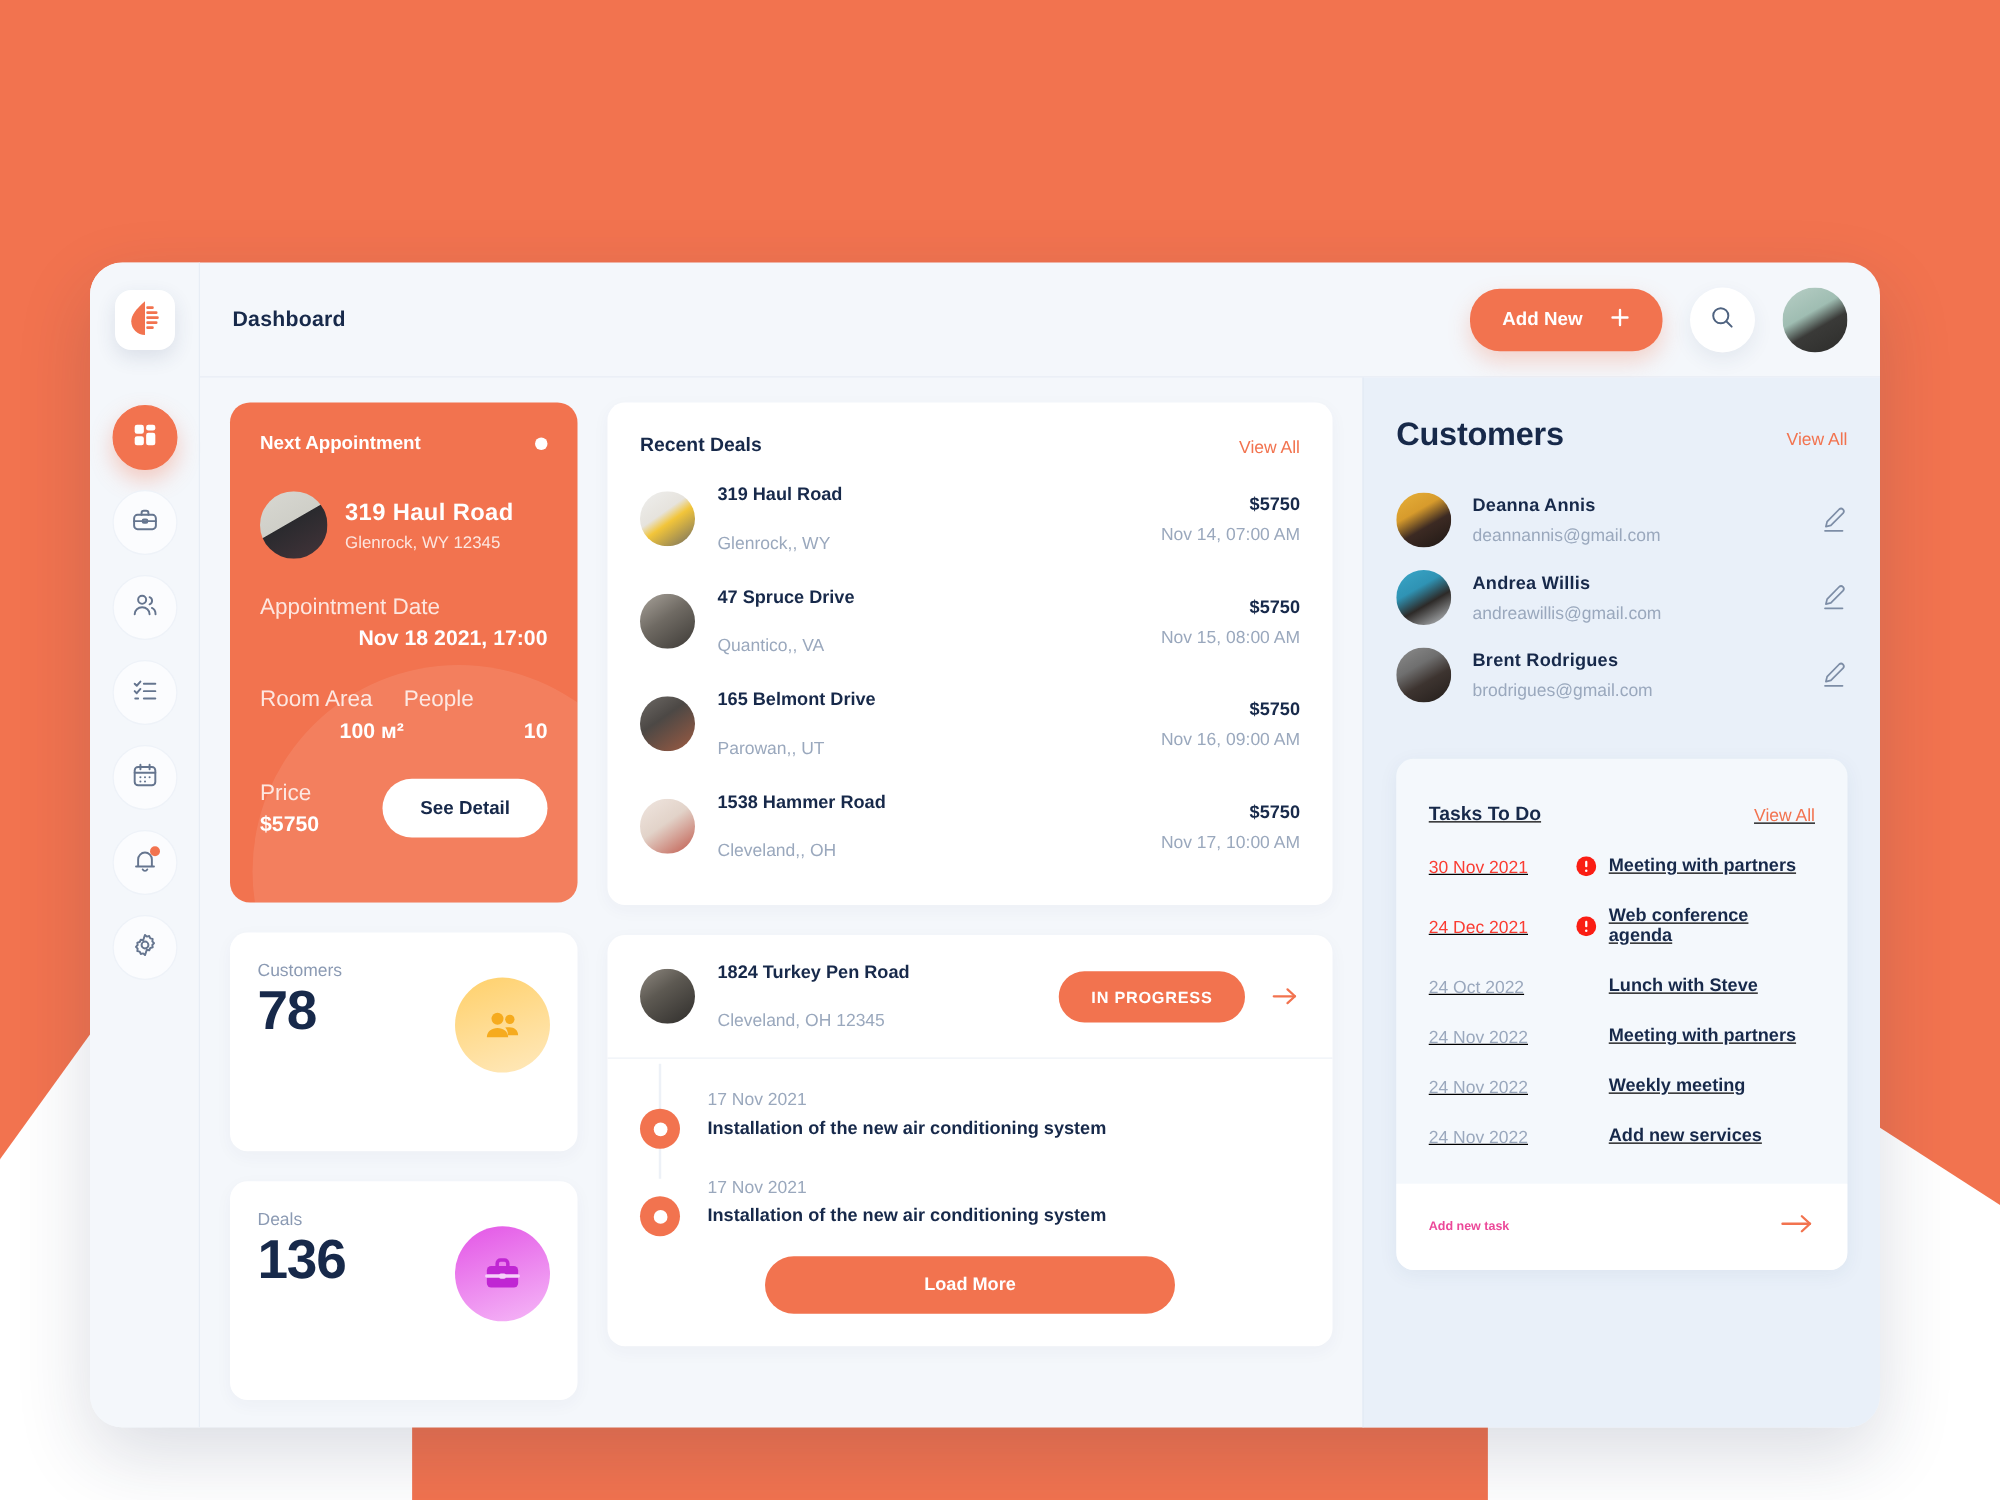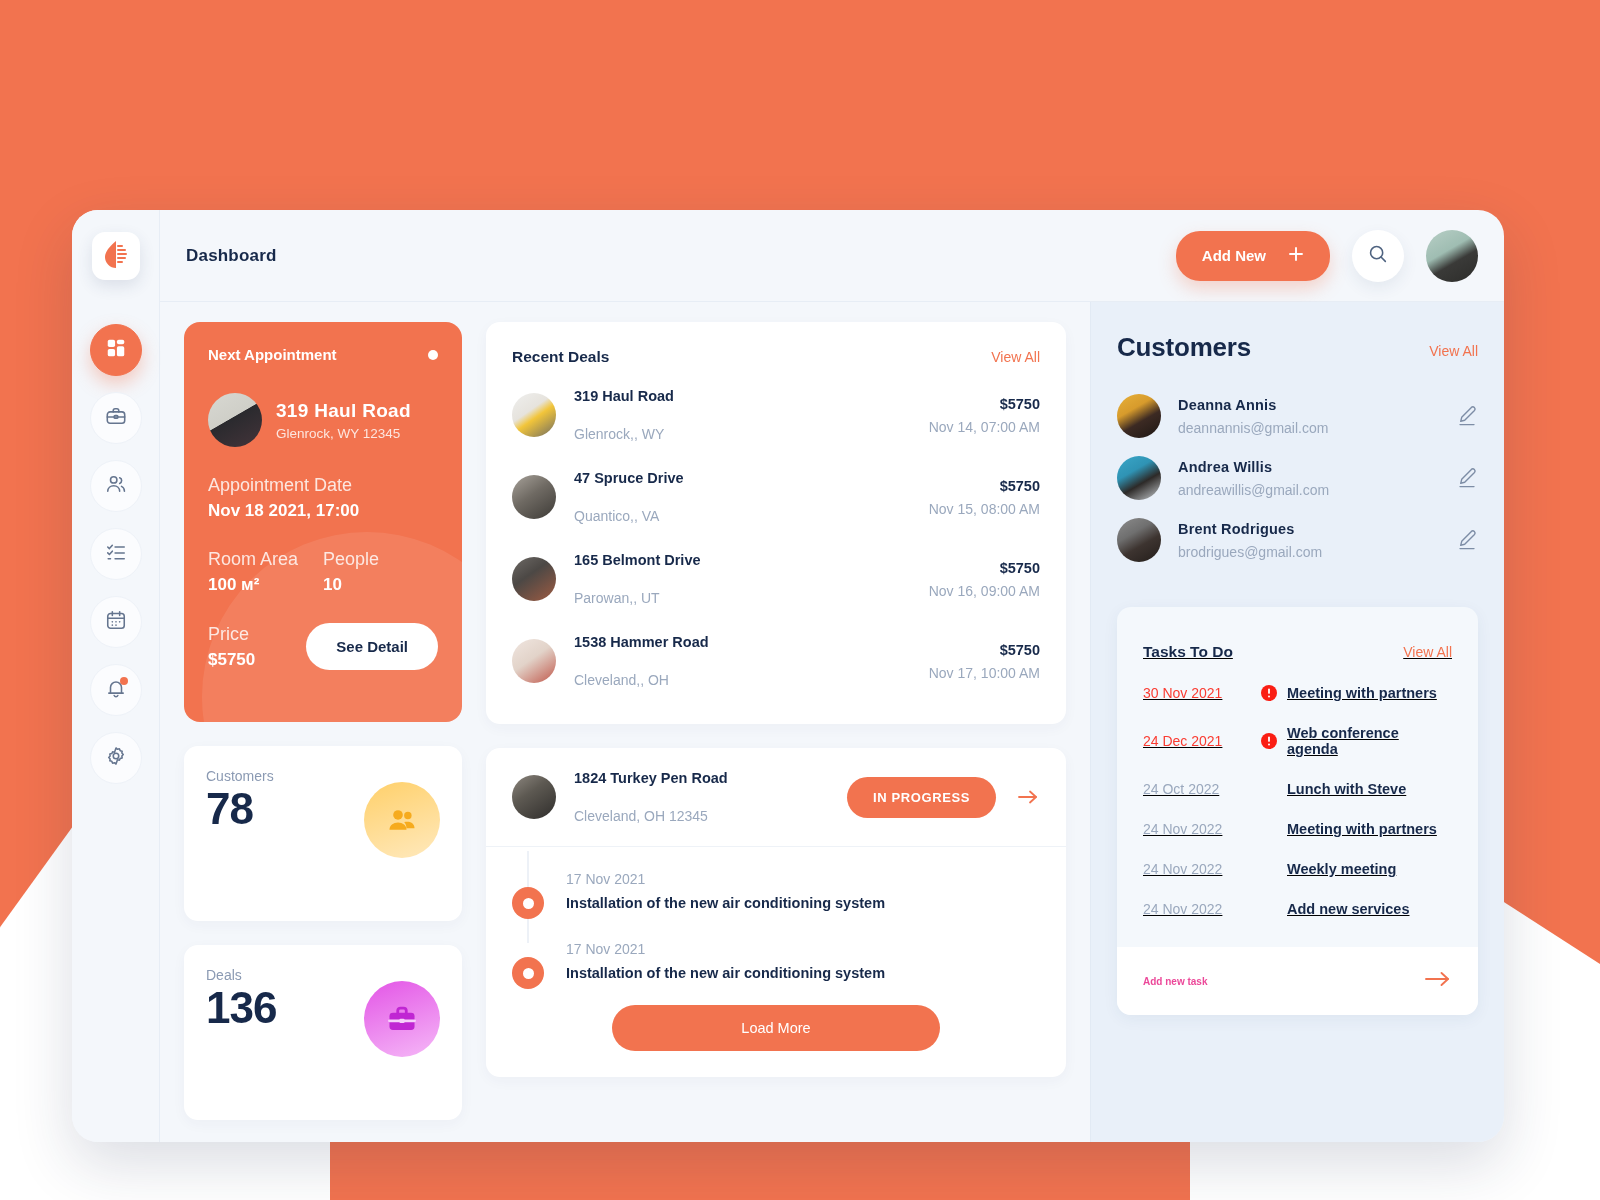--- a/index.html
+++ b/index.html
@@ -85,21 +85,21 @@
     background:rgba(255,255,255,0.09);
   }
   .appt-head { display:flex; align-items:center; justify-content:space-between; position:relative; z-index:1;}
   .appt-head h3 { font-size:15px; font-weight:bold; }
   .appt-dot { width:10px; height:10px; border-radius:50%; background:#fff; }
   .appt-person { display:flex; align-items:center; gap:14px; margin-top:30px; position:relative; z-index:1;}
   .appt-avatar { width:54px; height:54px; border-radius:50%; overflow:hidden; flex:0 0 54px; }
   .appt-addr { font-size:19px; font-weight:bold; letter-spacing:0.3px; }
   .appt-city { font-size:13.5px; color:rgba(255,255,255,0.82); margin-top:4px; }
   .appt-label { font-size:18px; color:rgba(255,255,255,0.82); }
-  .appt-value { font-size:17px; font-weight:bold; margin-top:5px; }
+  .appt-value { font-size:17px; font-weight:bold; margin-top:5px;text-align:right; }
   .appt-sec { margin-top:28px; position:relative; z-index:1;}
   .appt-grid { display:flex; gap:0; margin-top:28px; position:relative; z-index:1;}
   .appt-grid > div { flex:1 1 0; }
   .appt-footer { display:flex; align-items:flex-end; justify-content:space-between; margin-top:28px; position:relative; z-index:1;}
   .see-detail {
     background:#fff; color:#17294a; border:none; border-radius:24px;
     padding:15px 30px; font-size:15px; font-weight:bold; cursor:pointer;
     font-family:"Liberation Sans", sans-serif;
   }
 
@@ -145,20 +145,21 @@
   .tl-ring { width:32px; height:32px; border-radius:50%; background:#f2734f; display:flex; align-items:center; justify-content:center; margin-top:16px; z-index:1;}
   .tl-ring::after { content:""; width:11px; height:11px; border-radius:50%; background:#fff; }
   .tl-line { position:absolute; left:50%; transform:translateX(-50%); top:-20px; bottom:-24px; width:2px; background:#edf1f7; z-index:0;}
   .tl-date { font-size:14px; color:#9aa8bd; }
   .tl-text { font-size:14.5px; font-weight:bold; color:#17294a; margin-top:8px; }
   .load-more {
     display:block; margin:6px auto 0 auto; width:328px;
     background:#f2734f; color:#fff; border:none; border-radius:24px;
     padding:15px 0; font-size:14.5px; cursor:pointer;
     font-family:"Liberation Sans", sans-serif;
+    font-weight:bold;
   }
 
   
   .right-pane {
     width:414px; flex:0 0 414px; background:#e9f0f9;
     padding:30px 26px 0 26px; display:flex; flex-direction:column;
     border-left:1px solid #e2eaf4;
   }
   .right-head { display:flex; align-items:baseline; justify-content:space-between; }
   .right-head h2 { font-size:26px; font-weight:bold; color:#17294a; letter-spacing:-0.2px;}

